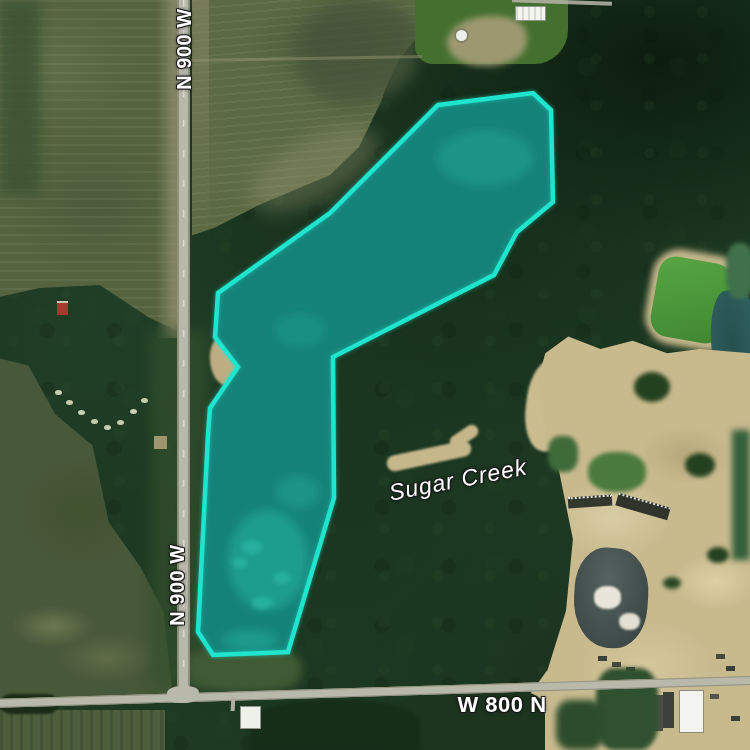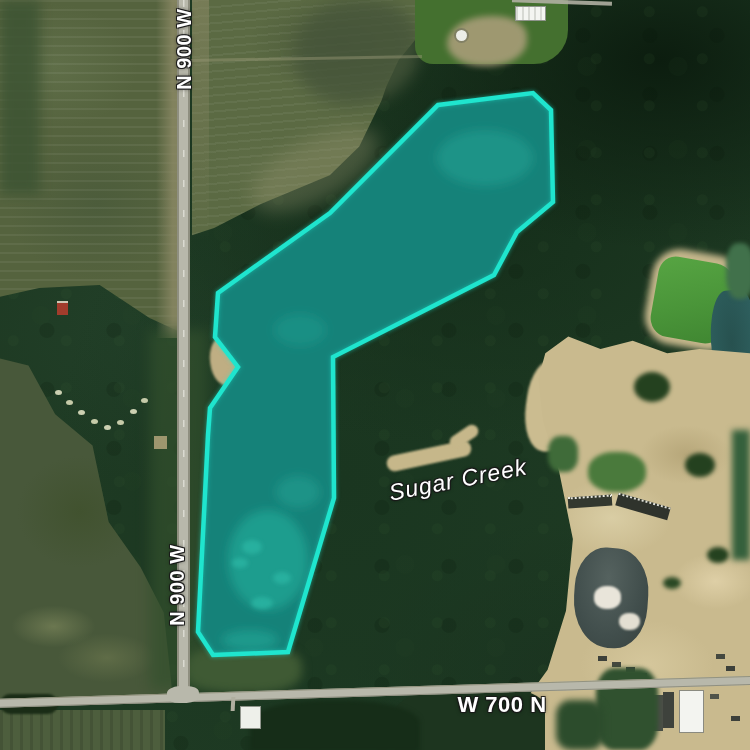--- a/index.html
+++ b/index.html
@@ -273,16 +273,16 @@
       <ellipse cx="252" cy="547" rx="10" ry="7" fill="#2f8b7d" filter="url(#soft2)"></ellipse>
       <ellipse cx="282" cy="578" rx="9" ry="6" fill="#2f8b7d" filter="url(#soft2)"></ellipse>
       <ellipse cx="262" cy="603" rx="11" ry="6" fill="#2f8b7d" filter="url(#soft2)"></ellipse>
       <ellipse cx="240" cy="563" rx="8" ry="5" fill="#2f8b7d" filter="url(#soft2)"></ellipse>
     </g>
     <polygon class="parcel-overlay" points="438,105 533,93 551,110 553,202 517,232 494,275 333,357 334,498 288,652 213,655 198,632 208,435 210,408 238,367 215,337 218,293 330,213"></polygon>
   </svg>
 
   <div class="map-label" id="lbl-n900w-top">N 900 W</div>
   <div class="map-label" id="lbl-n900w-bottom">N 900 W</div>
-  <div class="map-label" id="lbl-w700n">W 700 N</div>
+  <div class="map-label" id="lbl-w700n">W 800 N</div>
   <div class="map-label" id="lbl-creek">Sugar Creek</div>
 
 </div>
 
 </body></html>

